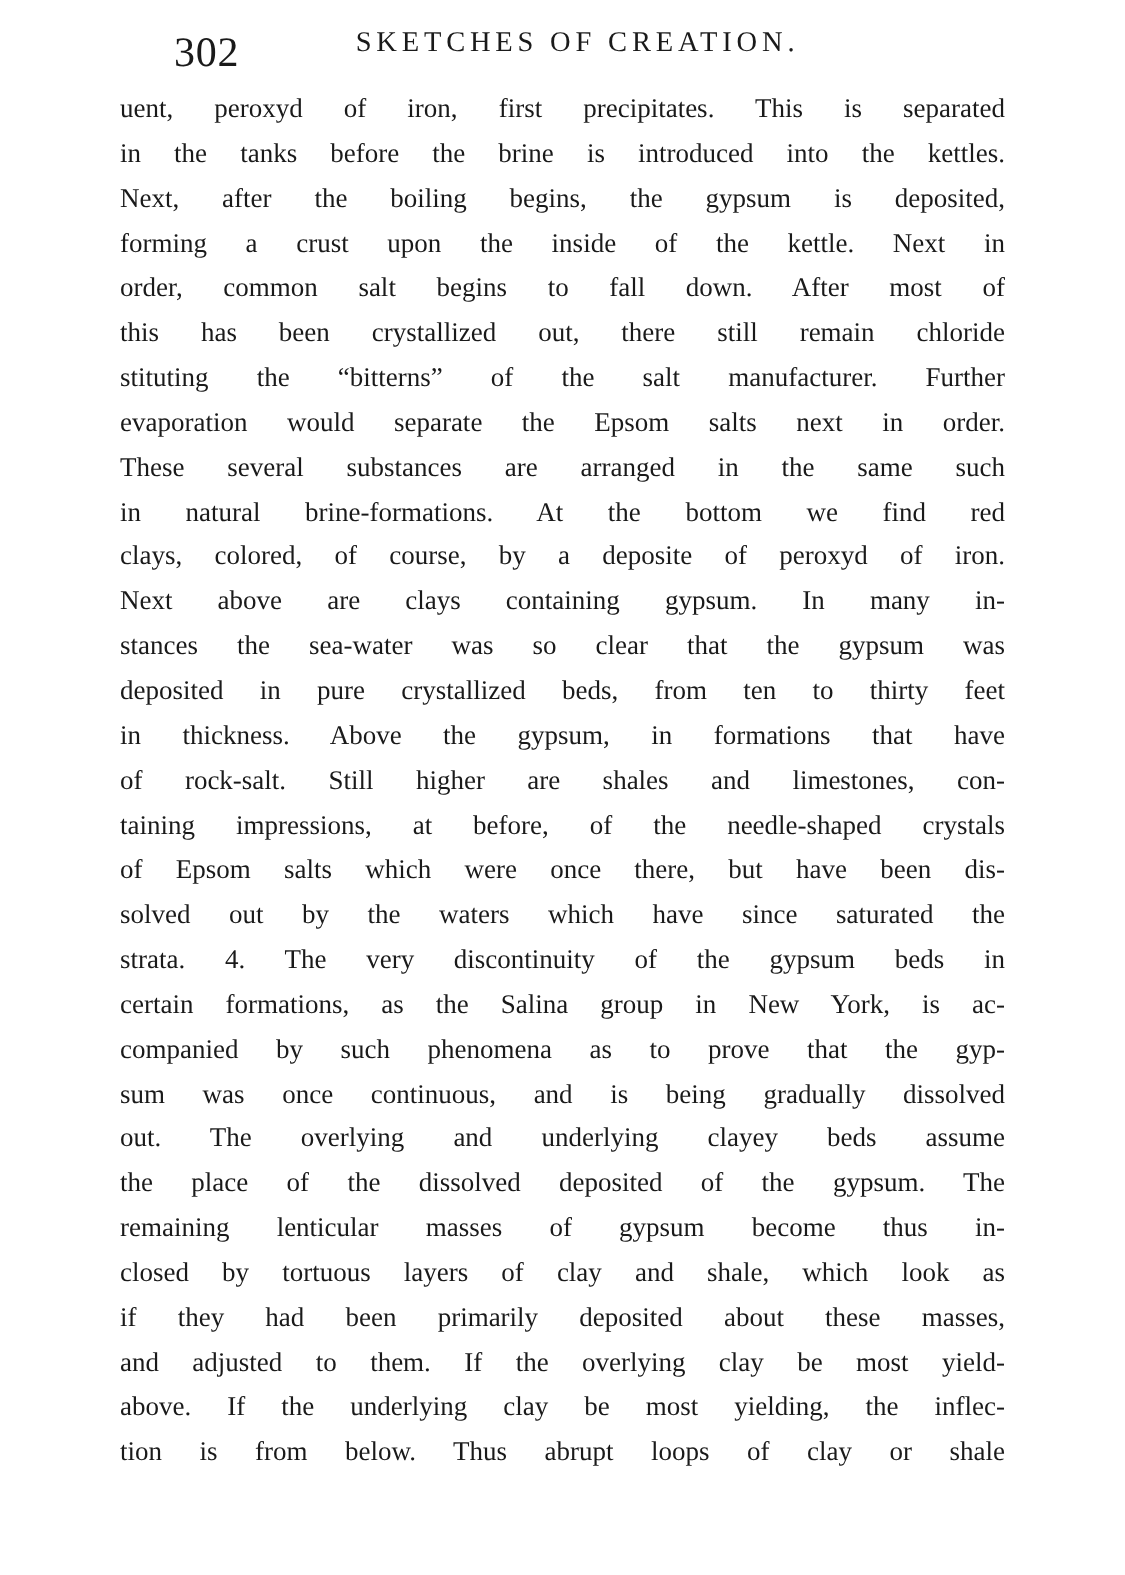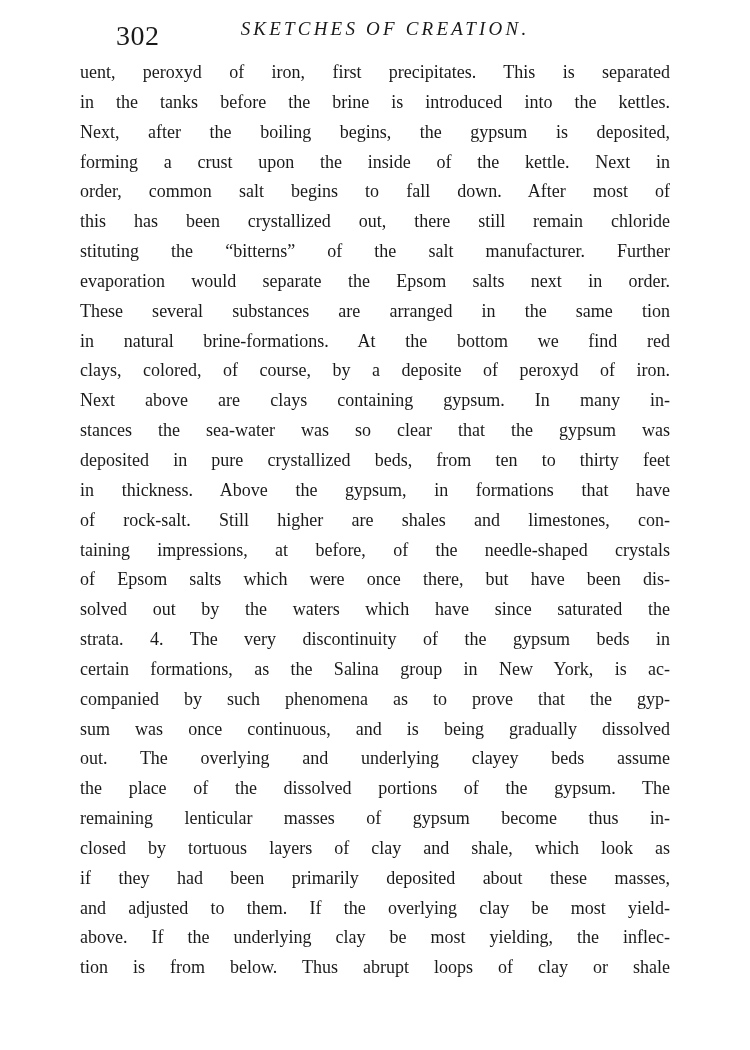--- a/index.html
+++ b/index.html
@@ -34,21 +34,20 @@
       font-size: 28px;
       letter-spacing: 0.5px;
       margin-left: 36px;
     }
     .running-title {
       position: absolute;
       left: 0;
       right: 0;
       top: 0;
       text-align: center;
-      font-style: italic;
       font-size: 19px;
       letter-spacing: 3.2px;
       padding-left: 20px;
     }
     .body-text {
       position: absolute;
       left: 80px;
       top: 58px;
       width: 590px;
     }
@@ -73,37 +72,37 @@
 
   <div class="body-text" id="body-text">
     <div class="line">uent, peroxyd of iron, first precipitates.  This is separated</div>
     <div class="line">in the tanks before the brine is introduced into the kettles.</div>
     <div class="line">Next, after the boiling begins, the gypsum is deposited,</div>
     <div class="line">forming a crust upon the inside of the kettle.  Next in</div>
     <div class="line">order, common salt begins to fall down.  After most of</div>
     <div class="line">this has been crystallized out, there still remain chloride</div>
     <div class="line">stituting the “bitterns” of the salt manufacturer.  Further</div>
     <div class="line">evaporation would separate the Epsom salts next in order.</div>
-    <div class="line">These several substances are arranged in the same tion</div>
+    <div class="line">These several substances are arranged in the same such</div>
     <div class="line">in natural brine-formations.  At the bottom we find red</div>
     <div class="line">clays, colored, of course, by a deposite of peroxyd of iron.</div>
     <div class="line">Next above are clays containing gypsum.  In many in-</div>
     <div class="line">stances the sea-water was so clear that the gypsum was</div>
     <div class="line">deposited in pure crystallized beds, from ten to thirty feet</div>
     <div class="line">in thickness.  Above the gypsum, in formations that have</div>
     <div class="line">of rock-salt.  Still higher are shales and limestones, con-</div>
     <div class="line">taining impressions, at before, of the needle-shaped crystals</div>
     <div class="line">of Epsom salts which were once there, but have been dis-</div>
     <div class="line">solved out by the waters which have since saturated the</div>
     <div class="line">strata.  4. The very discontinuity of the gypsum beds in</div>
     <div class="line">certain formations, as the Salina group in New York, is ac-</div>
     <div class="line">companied by such phenomena as to prove that the gyp-</div>
     <div class="line">sum was once continuous, and is being gradually dissolved</div>
     <div class="line">out.  The overlying and underlying clayey beds assume</div>
-    <div class="line">the place of the dissolved portions of the gypsum.  The</div>
+    <div class="line">the place of the dissolved deposited of the gypsum.  The</div>
     <div class="line">remaining lenticular masses of gypsum become thus in-</div>
     <div class="line">closed by tortuous layers of clay and shale, which look as</div>
     <div class="line">if they had been primarily deposited about these masses,</div>
     <div class="line">and adjusted to them.  If the overlying clay be most yield-</div>
     <div class="line">above.  If the underlying clay be most yielding, the inflec-</div>
     <div class="line">tion is from below.  Thus abrupt loops of clay or shale</div>
   </div>
 </div>
 
 </body></html>

